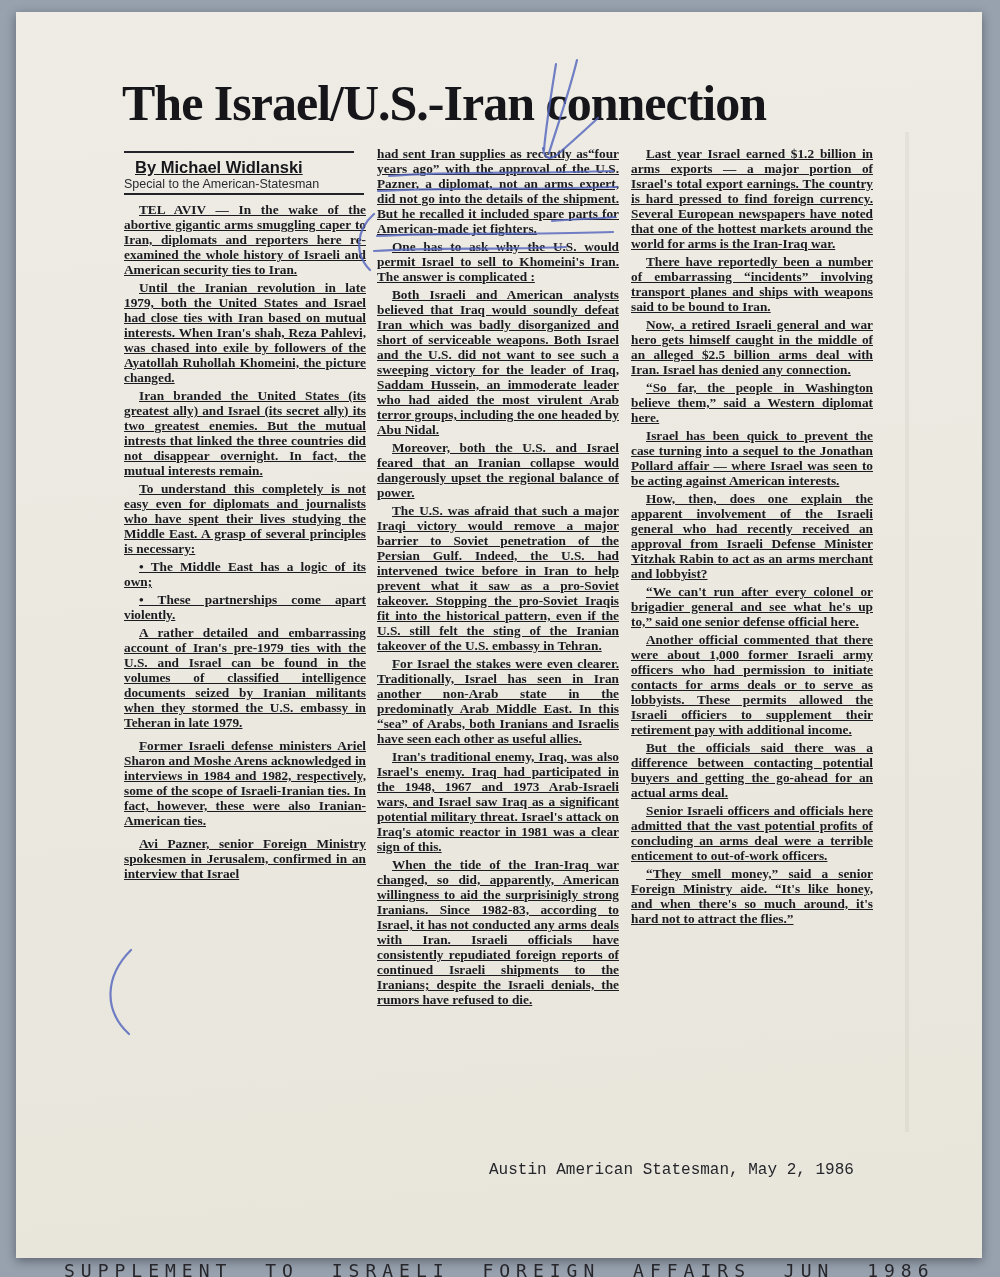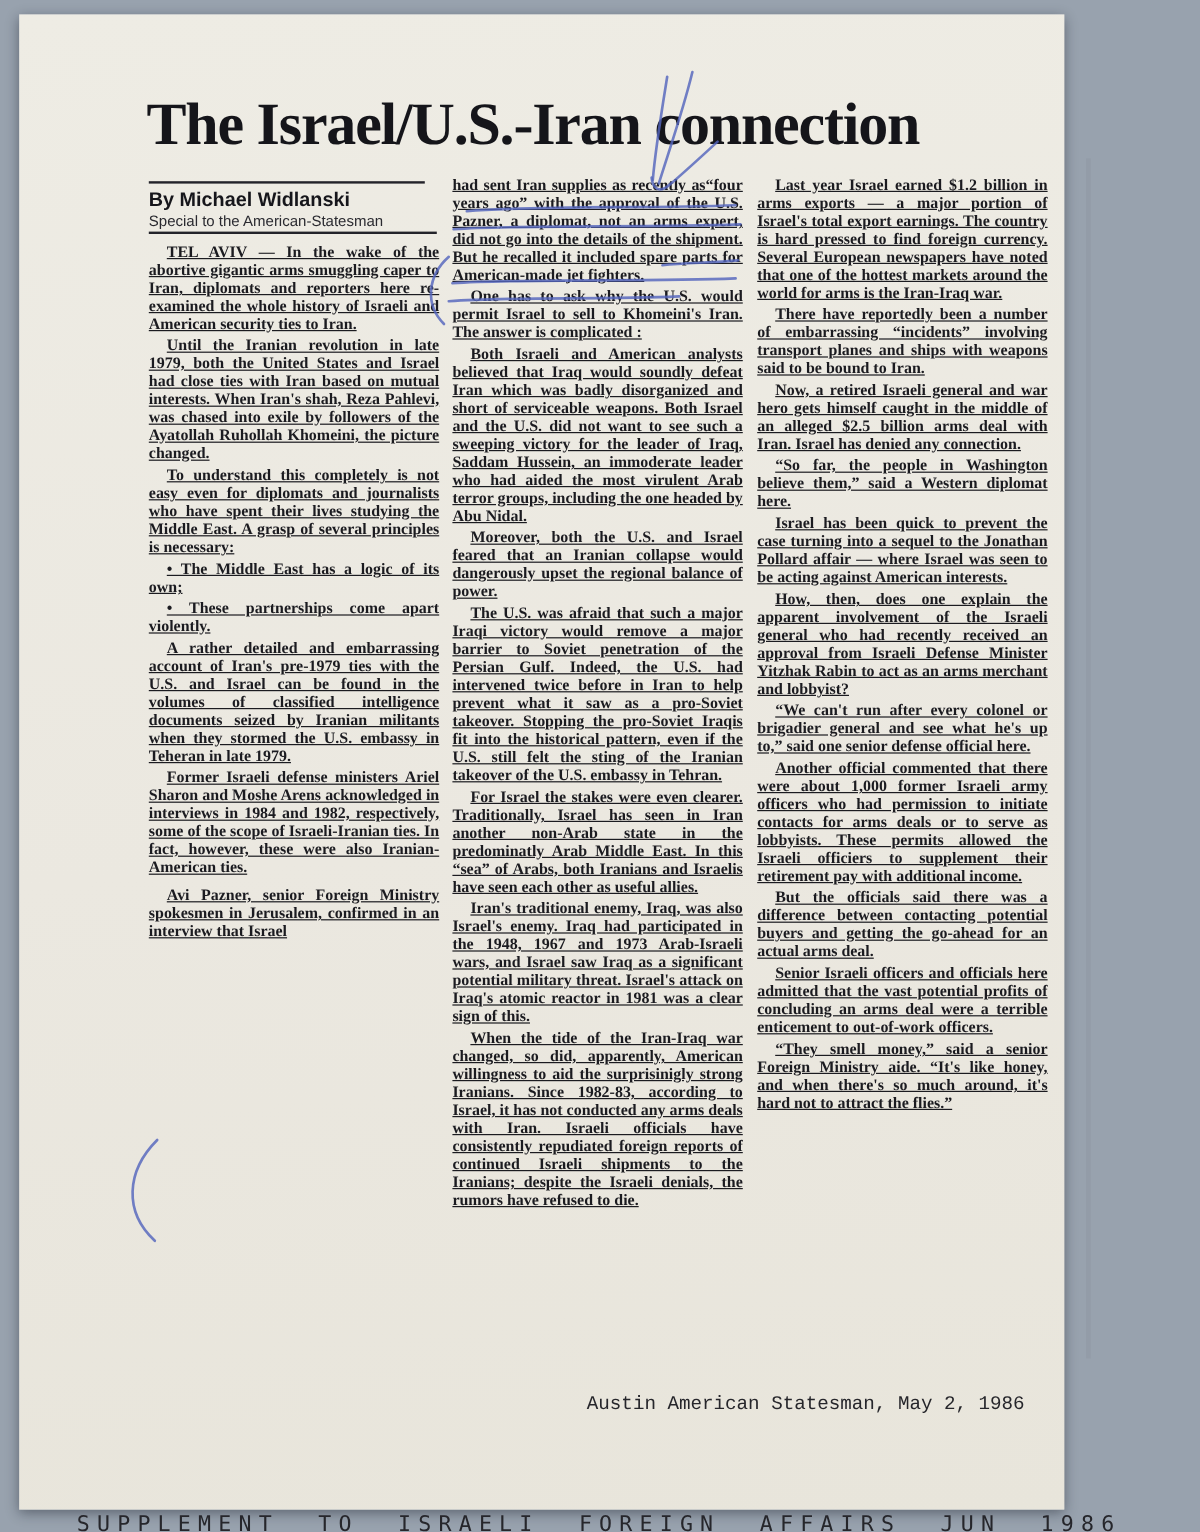--- a/index.html
+++ b/index.html
@@ -4,39 +4,39 @@
 <style>
   html,body { margin:0; padding:0; }
   body {
     width:1000px; height:1277px;
     background:#98a2ae;
     position:relative;
     font-family:"Liberation Serif", serif;
     overflow:hidden;
   }
   .paper {
-    position:absolute; left:16px; top:12px; width:871px; height:1246px;
+    position:absolute; left:16px; top:12px; width:966px; height:1246px;
     background:linear-gradient(175deg,#eeece4 0%, #ebe8e0 55%, #e8e5db 100%);
     box-shadow:0 3px 10px rgba(20,25,35,.45);
   }
   .fold {
     position:absolute; left:889px; top:120px; width:4px; height:1000px;
     background:rgba(60,60,60,.05);
   }
   .title {
     position:absolute; left:106px; top:64px; width:790px; margin:0;
     font:700 50px/54px "Liberation Serif", serif;
     letter-spacing:-1px; color:#15151a; white-space:nowrap;
   }
   .rule { position:absolute; background:#23232a; height:2px; }
   .rule-top    { left:108px; top:139px; width:230px; }
   .rule-bottom { left:108px; top:181px; width:240px; }
   .byline {
-    position:absolute; left:108px; top:147px;
-    font:700 16.5px/1 "Liberation Sans", sans-serif; color:#16161b;
+    position:absolute; left:119px; top:147px;
+    font:700 16.5px/1 "Liberation Sans", sans-serif; color:#16161b;text-decoration:underline;
   }
   .byline-sub {
     position:absolute; left:108px; top:166px;
     font:400 12.5px/1 "Liberation Sans", sans-serif; color:#2a2a30;
   }
   .col { position:absolute; width:242px; color:#1b1b20;text-decoration:underline; }
   .col p {
     margin:0 0 3px 0;
     font:700 13.3px/15px "Liberation Serif", serif;
     text-align:justify; text-indent:15px;
@@ -76,20 +76,21 @@
   <h1 class="title">The Israel/U.S.-Iran connection</h1>
 
   <div class="rule rule-top"></div>
   <div class="byline">By Michael Widlanski</div>
   <div class="byline-sub">Special to the American-Statesman</div>
   <div class="rule rule-bottom"></div>
 
   <div class="col col1">
       <p>TEL AVIV — In the wake of the abortive gigantic arms smuggling caper to Iran, diplomats and reporters here re-examined the whole history of Israeli and American security ties to Iran.</p>
       <p>Until the Iranian revolution in late 1979, both the United States and Israel had close ties with Iran based on mutual interests. When Iran's shah, Reza Pahlevi, was chased into exile by followers of the Ayatollah Ruhollah Khomeini, the picture changed.</p>
+      <p>Iran branded the United States (its greatest ally) and Israel (its secret ally) its two greatest enemies. But the mutual intrests that linked the three countries did not disappear overnight. In fact, the mutual interests remain.</p>
       <p>To understand this completely is not easy even for diplomats and journalists who have spent their lives studying the Middle East. A grasp of several principles is necessary:</p>
       <p>• The Middle East has a logic of its own;</p>
       <p>• These partnerships come apart violently.</p>
       <p>A rather detailed and embarrassing account of Iran's pre-1979 ties with the U.S. and Israel can be found in the volumes of classified intelligence documents seized by Iranian militants when they stormed the U.S. embassy in Teheran in late 1979.</p>
       <p>Former Israeli defense ministers Ariel Sharon and Moshe Arens acknowledged in interviews in 1984 and 1982, respectively, some of the scope of Israeli-Iranian ties. In fact, however, these were also Iranian-American ties.</p>
       <p>Avi Pazner, senior Foreign Ministry spokesmen in Jerusalem, confirmed in an interview that Israel</p>
     </div>
   <div class="col col2">
       <p>had sent Iran supplies as recently as“four years ago” with the approval of the U.S. Pazner, a diplomat, not an arms expert, did not go into the details of the shipment. But he recalled it included spare parts for American-made jet fighters.</p>
       <p>One has to ask why the U.S. would permit Israel to sell to Khomeini's Iran. The answer is complicated :</p>

